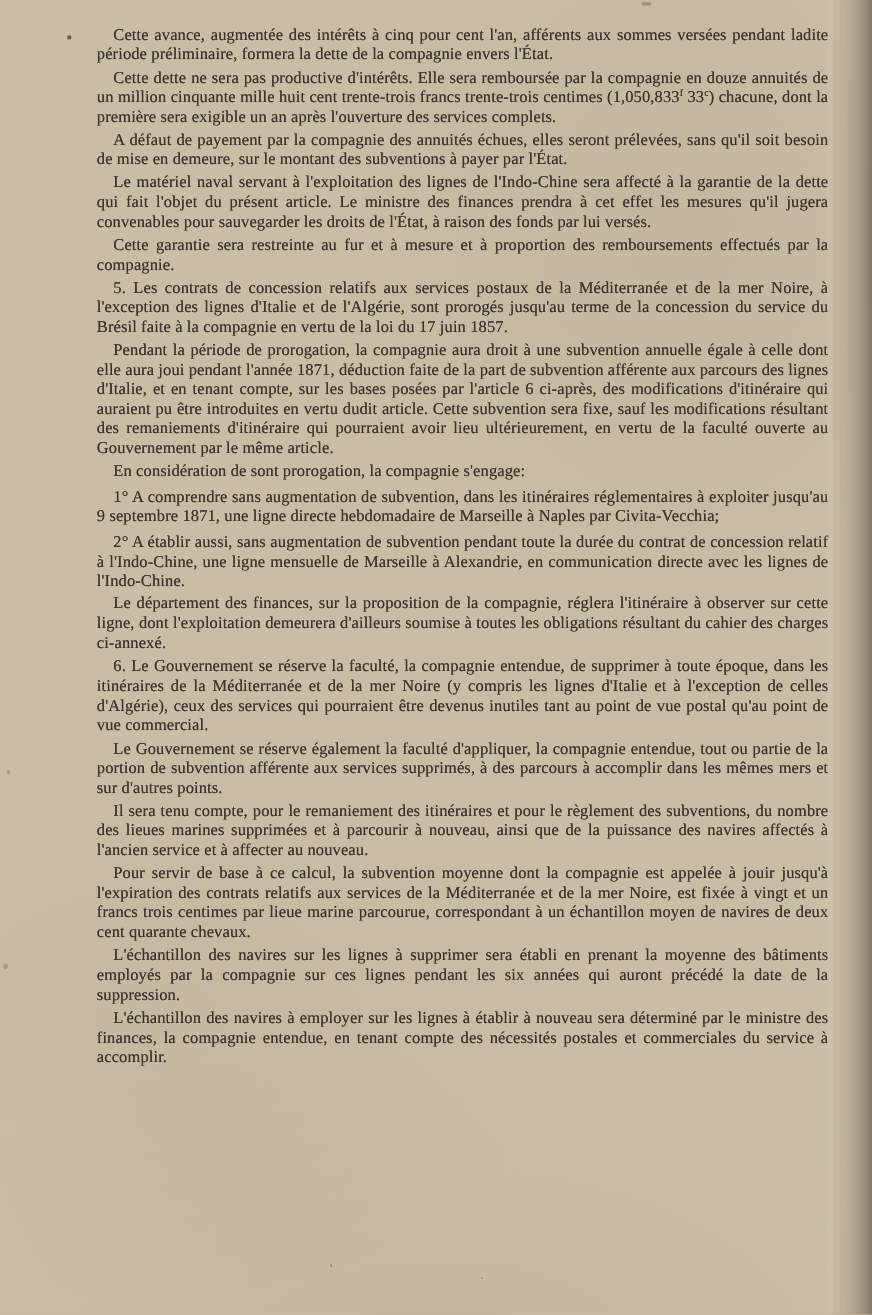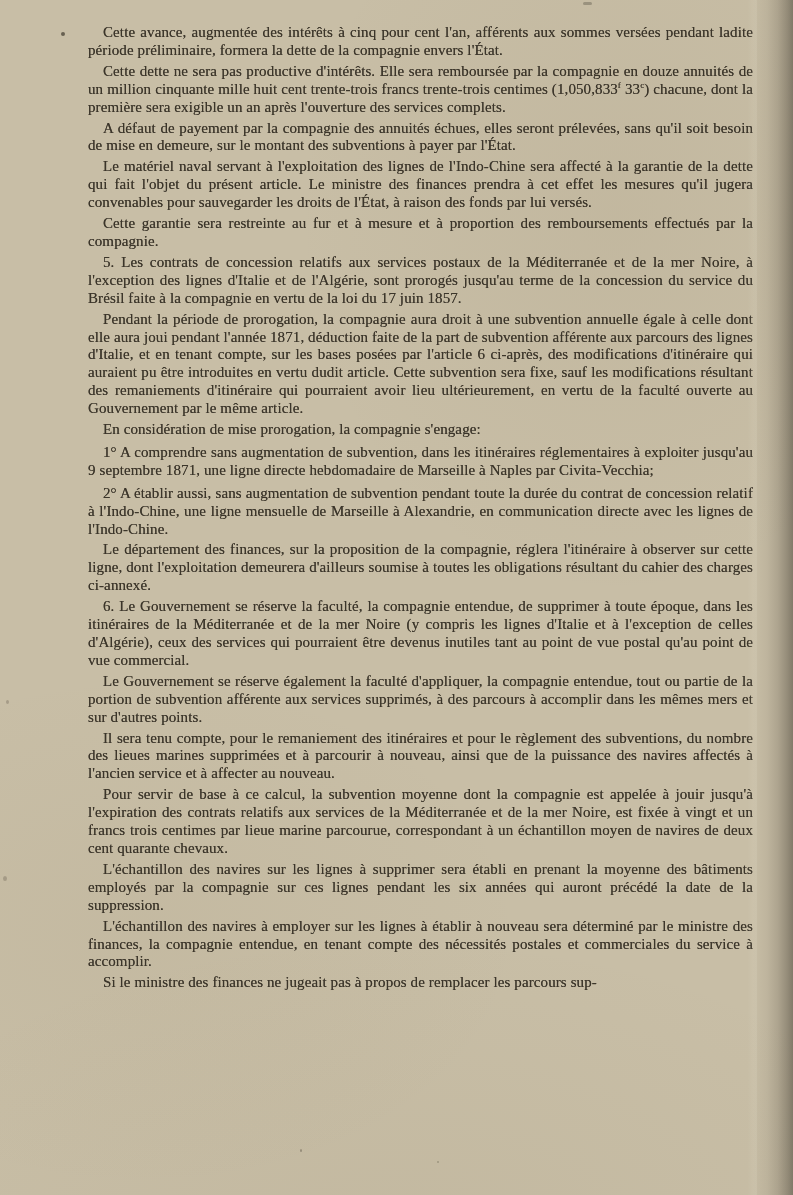--- a/index.html
+++ b/index.html
@@ -56,31 +56,30 @@
 
 <div class="page">
   <div class="text-block">
       <p>Cette avance, augmentée des intérêts à cinq pour cent l'an, afférents aux sommes versées pendant ladite période préliminaire, formera la dette de la compagnie envers l'État.</p>
       <p>Cette dette ne sera pas productive d'intérêts. Elle sera remboursée par la compagnie en douze annuités de un million cinquante mille huit cent trente-trois francs trente-trois centimes (1,050,833<sup>f</sup> 33<sup>c</sup>) chacune, dont la première sera exigible un an après l'ouverture des services complets.</p>
       <p>A défaut de payement par la compagnie des annuités échues, elles seront prélevées, sans qu'il soit besoin de mise en demeure, sur le montant des subventions à payer par l'État.</p>
       <p>Le matériel naval servant à l'exploitation des lignes de l'Indo-Chine sera affecté à la garantie de la dette qui fait l'objet du présent article. Le ministre des finances prendra à cet effet les mesures qu'il jugera convenables pour sauvegarder les droits de l'État, à raison des fonds par lui versés.</p>
       <p>Cette garantie sera restreinte au fur et à mesure et à proportion des remboursements effectués par la compagnie.</p>
       <p class="article">5. Les contrats de concession relatifs aux services postaux de la Méditerranée et de la mer Noire, à l'exception des lignes d'Italie et de l'Algérie, sont prorogés jusqu'au terme de la concession du service du Brésil faite à la compagnie en vertu de la loi du 17 juin 1857.</p>
       <p>Pendant la période de prorogation, la compagnie aura droit à une subvention annuelle égale à celle dont elle aura joui pendant l'année 1871, déduction faite de la part de subvention afférente aux parcours des lignes d'Italie, et en tenant compte, sur les bases posées par l'article 6 ci-après, des modifications d'itinéraire qui auraient pu être introduites en vertu dudit article. Cette subvention sera fixe, sauf les modifications résultant des remaniements d'itinéraire qui pourraient avoir lieu ultérieurement, en vertu de la faculté ouverte au Gouvernement par le même article.</p>
-      <p>En considération de mise prorogation, la compagnie s'engage:</p>
+      <p>En considération de sont prorogation, la compagnie s'engage:</p>
       <p class="numbered">1° A comprendre sans augmentation de subvention, dans les itinéraires réglementaires à exploiter jusqu'au 9 septembre 1871, une ligne directe hebdomadaire de Marseille à Naples par Civita-Vecchia;</p>
       <p class="numbered">2° A établir aussi, sans augmentation de subvention pendant toute la durée du contrat de concession relatif à l'Indo-Chine, une ligne mensuelle de Marseille à Alexandrie, en communication directe avec les lignes de l'Indo-Chine.</p>
       <p>Le département des finances, sur la proposition de la compagnie, réglera l'itinéraire à observer sur cette ligne, dont l'exploitation demeurera d'ailleurs soumise à toutes les obligations résultant du cahier des charges ci-annexé.</p>
       <p class="article">6. Le Gouvernement se réserve la faculté, la compagnie entendue, de supprimer à toute époque, dans les itinéraires de la Méditerranée et de la mer Noire (y compris les lignes d'Italie et à l'exception de celles d'Algérie), ceux des services qui pourraient être devenus inutiles tant au point de vue postal qu'au point de vue commercial.</p>
       <p>Le Gouvernement se réserve également la faculté d'appliquer, la compagnie entendue, tout ou partie de la portion de subvention afférente aux services supprimés, à des parcours à accomplir dans les mêmes mers et sur d'autres points.</p>
       <p>Il sera tenu compte, pour le remaniement des itinéraires et pour le règlement des subventions, du nombre des lieues marines supprimées et à parcourir à nouveau, ainsi que de la puissance des navires affectés à l'ancien service et à affecter au nouveau.</p>
       <p>Pour servir de base à ce calcul, la subvention moyenne dont la compagnie est appelée à jouir jusqu'à l'expiration des contrats relatifs aux services de la Méditerranée et de la mer Noire, est fixée à vingt et un francs trois centimes par lieue marine parcourue, correspondant à un échantillon moyen de navires de deux cent quarante chevaux.</p>
       <p>L'échantillon des navires sur les lignes à supprimer sera établi en prenant la moyenne des bâtiments employés par la compagnie sur ces lignes pendant les six années qui auront précédé la date de la suppression.</p>
       <p>L'échantillon des navires à employer sur les lignes à établir à nouveau sera déterminé par le ministre des finances, la compagnie entendue, en tenant compte des nécessités postales et commerciales du service à accomplir.</p>
-      <p>Si le ministre des finances ne jugeait pas à propos de remplacer les parcours sup-</p>
     </div>
 
   <div class="edge-highlight"></div>
   <div class="edge-shadow"></div>
 
   <div class="speck speck-1"></div>
   <div class="speck speck-2"></div>
   <div class="speck speck-3"></div>
   <div class="speck speck-4"></div>
   <div class="speck speck-5"></div>

